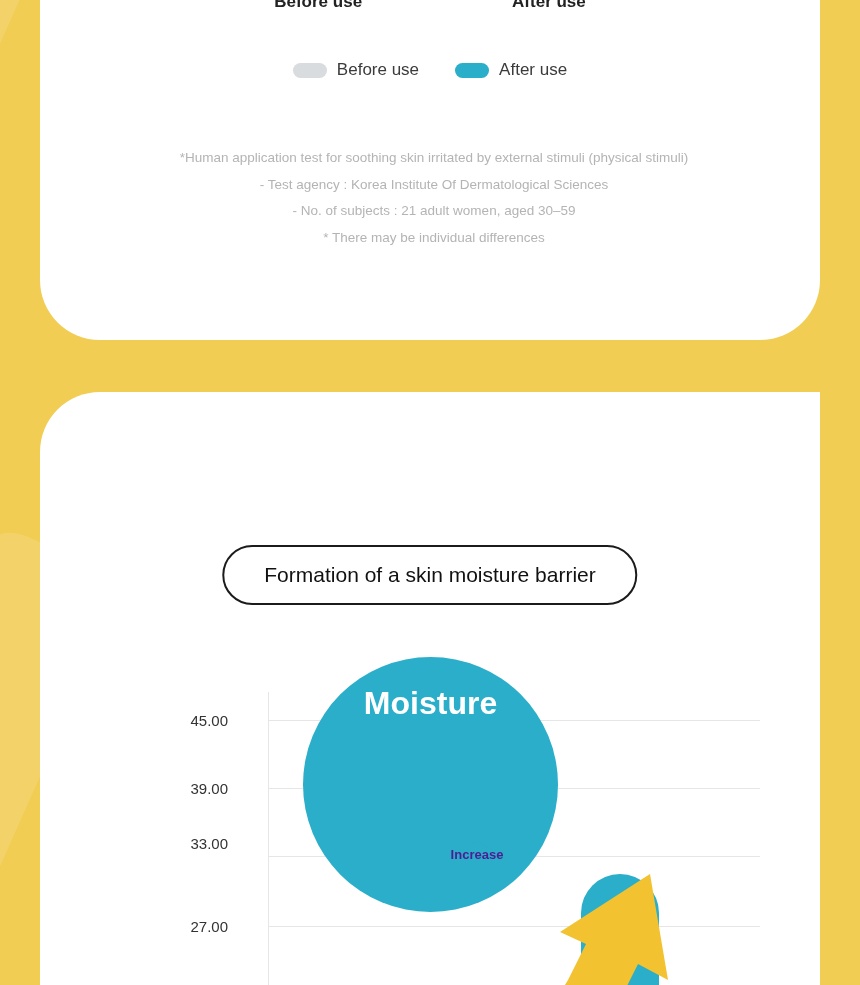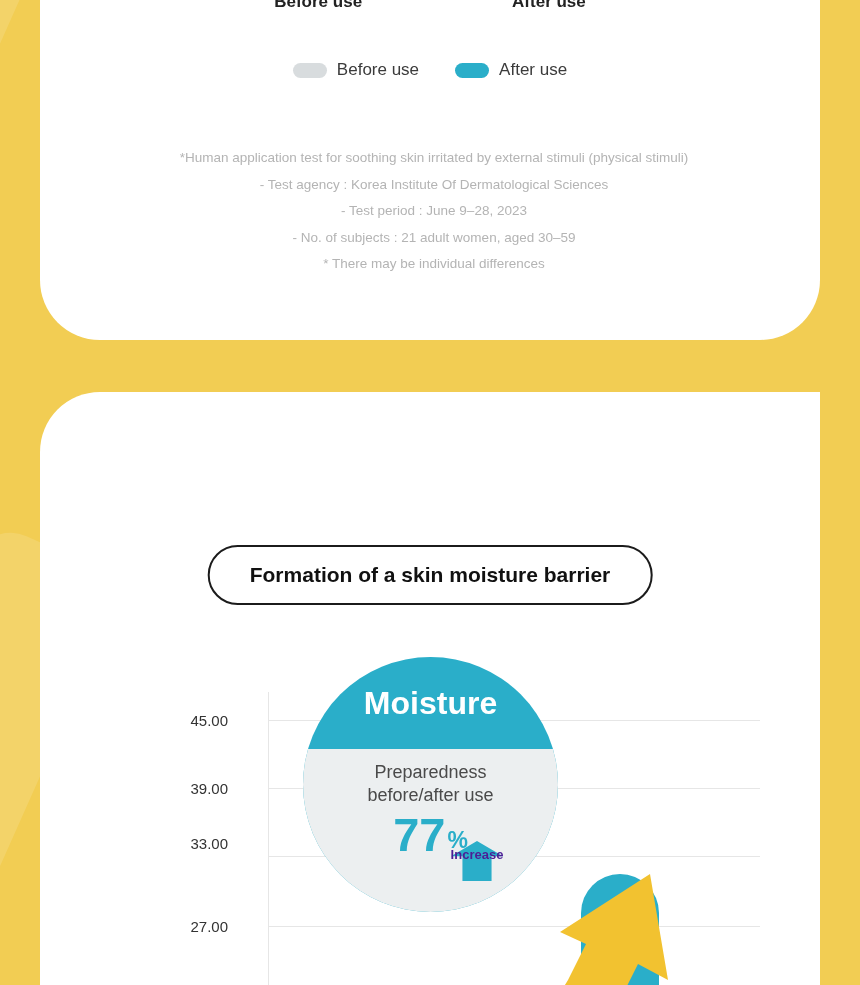--- a/index.html
+++ b/index.html
@@ -40,21 +40,21 @@
   }
 
   
   .panel2{
     position:absolute;left:40px;top:392px;width:780px;height:700px;
     background:#ffffff;border-radius:60px 0 0 0;
   }
   .pill-title{
     position:absolute;left:50%;transform:translateX(-50%);top:153px;
     border:2px solid #1b1b1b;border-radius:40px;
-    padding:16px 40px;font-size:21px;font-weight:bold;color:#111;
+    padding:16px 40px;font-size:21px;font-weight:normal;color:#111;
     white-space:nowrap;
   }
 
   
   .chart{position:absolute;left:0;top:300px;width:780px;height:400px;}
   .ytick{
     position:absolute;right:0;transform:translateY(-50%);
     font-size:15px;color:#333;text-align:right;width:60px;
   }
   .yticks-wrap{position:absolute;left:128px;top:0;width:60px;height:400px;}
@@ -121,21 +121,20 @@
     </div>
     <div class="item">
       <span class="swatch" style="background:#2aaec9"></span>
       <span>After use</span>
     </div>
   </div>
 
   <div class="footnotes">
     <div>*Human application test for soothing skin irritated by external stimuli (physical stimuli)</div>
     <div>- Test agency : Korea Institute Of Dermatological Sciences</div>
-    <div>- Test period : June 9–28, 2023</div>
     <div>- No. of subjects : 21 adult women, aged 30–59</div>
     <div>* There may be individual differences</div>
   </div>
 </section>
 
 <section class="panel2">
 
   <div class="pill-title">Formation of a skin moisture barrier</div>
 
   <div class="chart">
@@ -158,24 +157,16 @@
       <div class="bar bar-after"></div>
     </div>
 
     <svg class="arrow-svg" viewBox="0 0 492 290">
       <path d="M150 290 C 200 272, 258 238, 300 168 L 318 132 L 292 120 L 382 62 L 400 168 L 370 152 L 352 188 C 300 268, 230 290, 186 290 Z" fill="#f2c230"></path>
     </svg>
   </div>
 
   <div class="badge">
     <div class="badge-top">Moisture</div>
-    <div class="badge-bottom">
-      <div class="badge-sub">Preparedness</div>
-      <div class="badge-sub">before/after use</div>
-      <div class="badge-num-row">
-        <span class="badge-num">77</span>
-        <span class="badge-pct">%</span>
-      </div>
-    </div>
     <div class="badge-chip"></div>
     <div class="badge-chip-label">Increase</div>
   </div>
 </section>
 
 </body></html>

